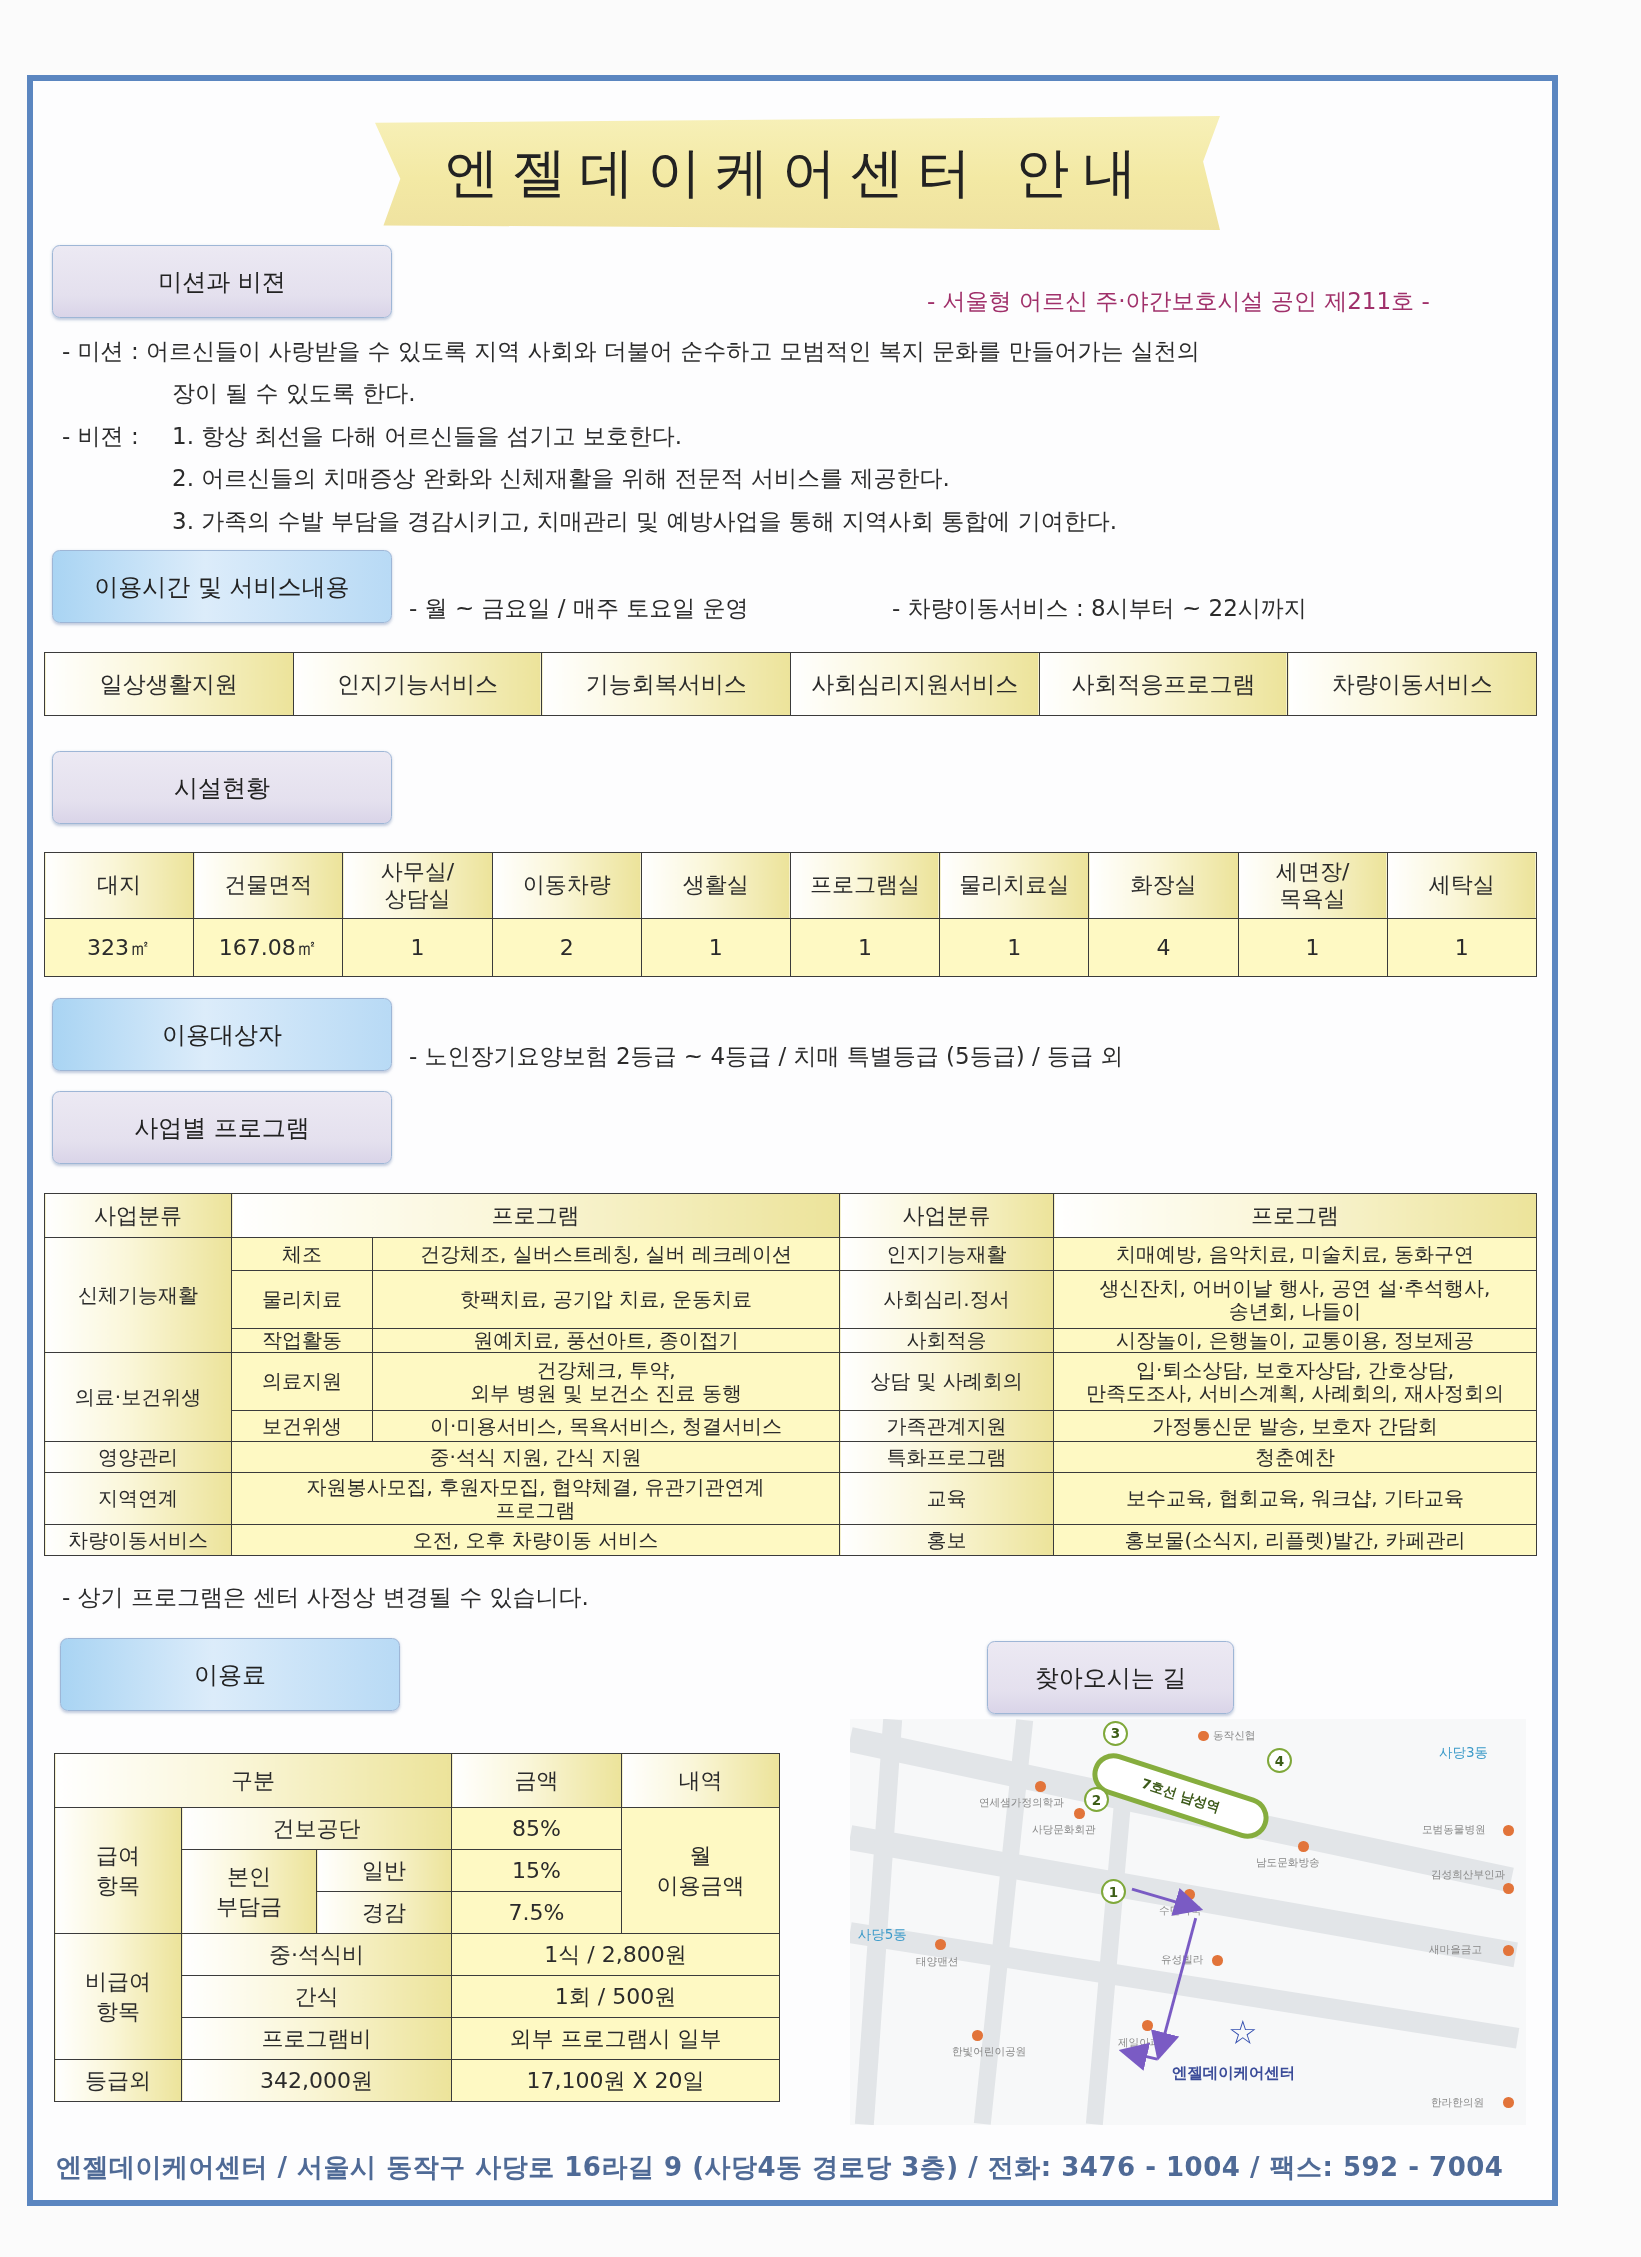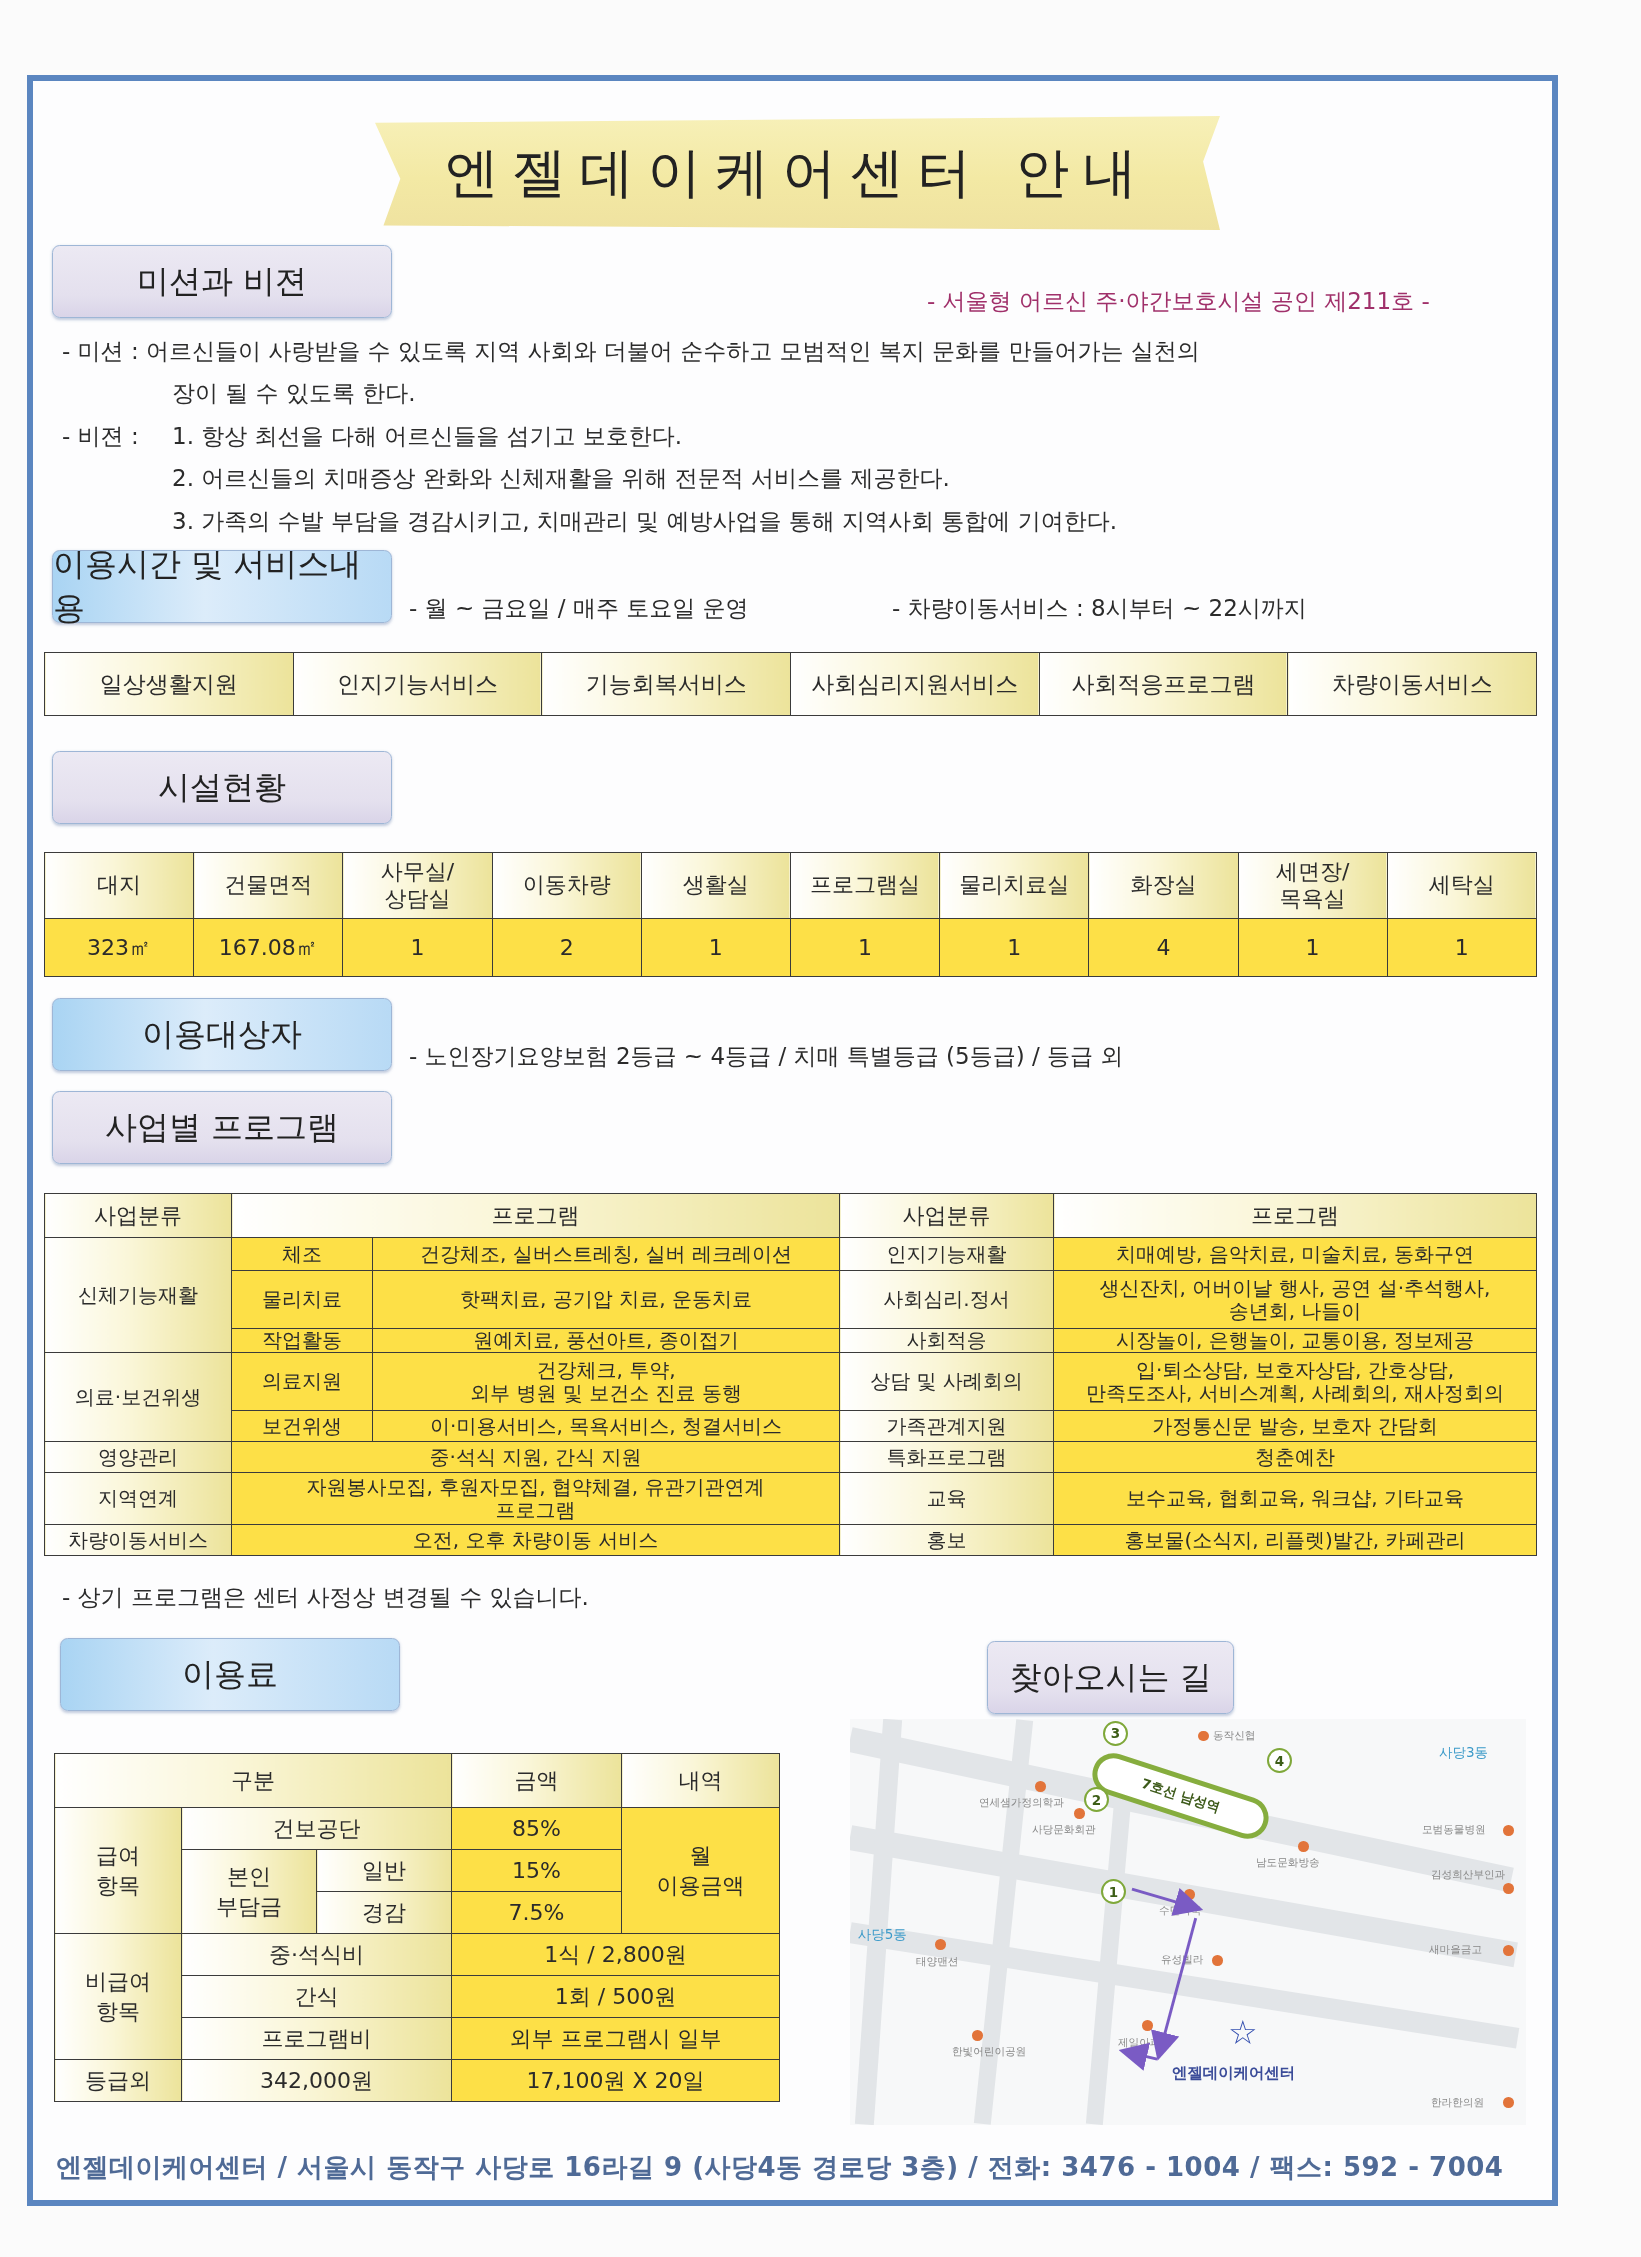--- a/index.html
+++ b/index.html
@@ -11,31 +11,31 @@
 
   .title-band { position: absolute; left: 375px; top: 116px; width: 845px; height: 114px;
     background: linear-gradient(180deg, #f7f0b8 0%, #f3e9a4 55%, #efe2a0 100%);
     box-shadow: 0 7.7px 9.7px rgba(160,150,110,0.35);
     clip-path: polygon(0 6%, 100% 0, 98% 40%, 100% 100%, 1% 96%, 3% 55%);
     display: flex; align-items: center; justify-content: center; }
   .title-band span { font-size: 54px; letter-spacing: 13.5px; color: #222; }
 
   .sec-label { position: absolute; width: 340px; height: 73px; border-radius: 7.7px;
     border: 1.9px solid #9eb6d6; display: flex; align-items: center; justify-content: center;
-    font-size: 32px; color: #222; box-shadow: 0 1.9px 2.9px rgba(80,110,160,0.35); }
+    font-size: 24px; color: #222; box-shadow: 0 1.9px 2.9px rgba(80,110,160,0.35); }
   .sec-purple { background: linear-gradient(180deg, #ece9f3 0%, #e4e0ee 70%, #d9d4e8 100%); }
   .sec-blue { background: linear-gradient(90deg, #a9d4f3 0%, #dcecfa 45%, #b8daf5 100%); }
 
   .text-line { position: absolute; font-size: 23px; color: #2b2b2b; white-space: nowrap; text-align: right; }
   .certified { position: absolute; left: 927px; top: 286px; font-size: 23px; color: #a0306a; }
 
   table { border-collapse: collapse; position: absolute; table-layout: fixed; }
   td { border: 1.9px solid #3b3b3b; text-align: center; vertical-align: middle; font-size: 22px; color: #2b2b2b; }
   .y { background: linear-gradient(90deg, #ffffff 0%, #faf6d8 45%, #ece39a 100%); }
-  .w { background: #fde047; }
+  .w { background: #fef9c3; }
 
   .services { left: 44px; top: 652px; width: 1493px; height: 64px; }
   .services td { font-size: 23px; }
 
   .facility { left: 44px; top: 852px; width: 1493px; }
   .facility tr.h td { height: 66px; font-size: 22px; line-height: 1.2; }
   .facility tr.v td { height: 58px; font-size: 22px; }
 
   .programs { left: 44px; top: 1193px; width: 1493px; }
   .programs td { font-size: 20px; line-height: 1.15; padding: 0 3.9px; }

